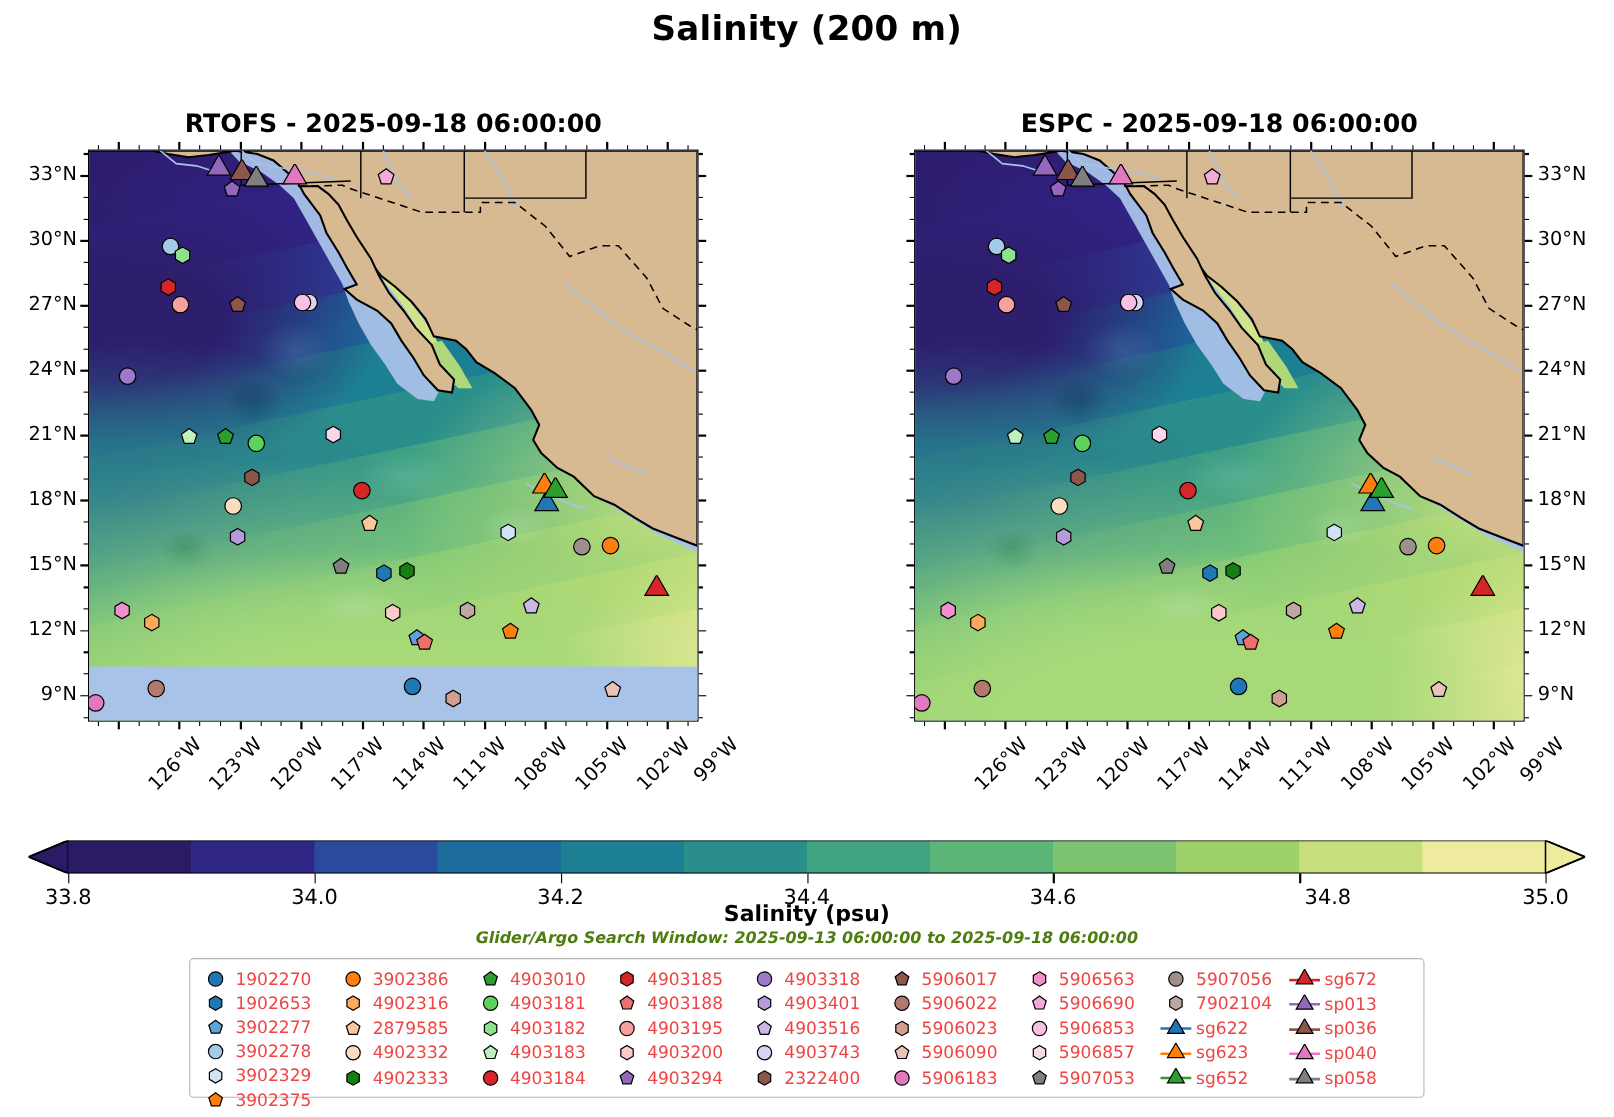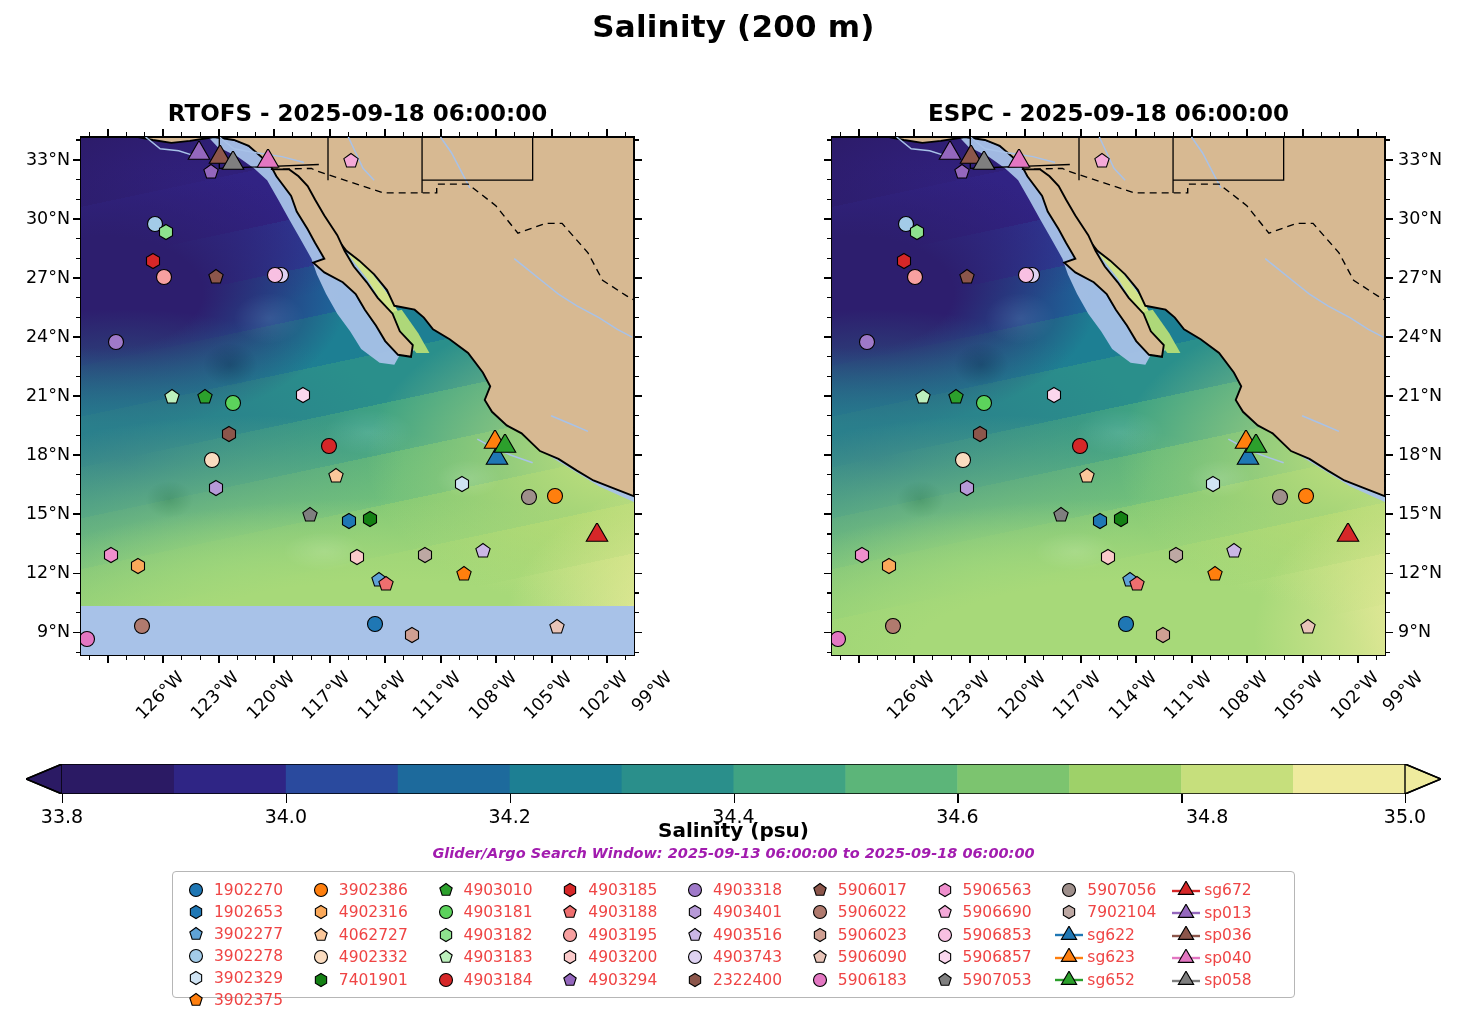--- a/index.html
+++ b/index.html
@@ -73,21 +73,21 @@
 
   
   #cbar-wrap{position:absolute;left:26px;top:764px;width:1415px;height:30px;}
   #cbar-svg{display:block;}
   .cb-tick{position:absolute;width:1.4px;height:9px;background:#000;top:30px;}
   .cb-label{position:absolute;top:41px;font-size:19px;color:#000;
     transform:translateX(-50%);white-space:nowrap;}
   #cbar-title{position:absolute;top:818px;left:0;width:1467px;text-align:center;
     font-size:20px;font-weight:bold;color:#000;}
   #search-window{position:absolute;top:845px;left:0;width:1467px;text-align:center;
-    font-size:14.5px;font-weight:bold;font-style:italic;color:#a21caf;}
+    font-size:14.5px;font-weight:bold;font-style:italic;color:#4d7c0f;}
 
   
   #legend{position:absolute;left:172px;top:871px;width:1123px;height:127px;
     border:1px solid #b6b6b6;border-radius:4px;background:#fff;box-sizing:border-box;
     padding:7px 6px 6px 8px;display:flex;gap:0px;}
   .lg-col{display:flex;flex-direction:column;gap:1px;}
   .lg-item{display:flex;align-items:center;height:21.5px;}
   .lg-mark{width:30px;height:21px;flex:0 0 30px;position:relative;}
   .lg-mark svg{position:absolute;left:50%;top:50%;transform:translate(-50%,-50%);}
   .lg-text{font-size:15.5px;color:#ef4444;white-space:nowrap;padding-left:3px;}
@@ -822,37 +822,37 @@
           </svg>
         </div>
         <span class="lg-text">4902316</span>
       </div>
       <div class="lg-item">
         <div class="lg-mark">
           <svg width="16" height="16" viewBox="-8 -8 16 16">
             <polygon points="0.00,-6.50 6.18,-2.01 3.82,5.26 -3.82,5.26 -6.18,-2.01" fill="#fbc79a" stroke="#000" stroke-width="1.1"></polygon>
           </svg>
         </div>
-        <span class="lg-text">4062727</span>
+        <span class="lg-text">2879585</span>
       </div>
       <div class="lg-item">
         <div class="lg-mark">
           <svg width="16" height="16" viewBox="-8 -8 16 16">
             <circle cx="0" cy="0" r="6.5" fill="#fadcc0" stroke="#000" stroke-width="1.1"></circle>
           </svg>
         </div>
         <span class="lg-text">4902332</span>
       </div>
       <div class="lg-item">
         <div class="lg-mark">
           <svg width="16" height="16" viewBox="-8 -8 16 16">
             <polygon points="0.00,-6.50 5.63,-3.25 5.63,3.25 0.00,6.50 -5.63,3.25 -5.63,-3.25" fill="#148014" stroke="#000" stroke-width="1.1"></polygon>
           </svg>
         </div>
-        <span class="lg-text">7401901</span>
+        <span class="lg-text">4902333</span>
       </div>
     </div>
     <div class="lg-col" style="width: 126px;">
       <div class="lg-item">
         <div class="lg-mark">
           <svg width="16" height="16" viewBox="-8 -8 16 16">
             <polygon points="0.00,-6.50 6.18,-2.01 3.82,5.26 -3.82,5.26 -6.18,-2.01" fill="#2ca02c" stroke="#000" stroke-width="1.1"></polygon>
           </svg>
         </div>
         <span class="lg-text">4903010</span>

